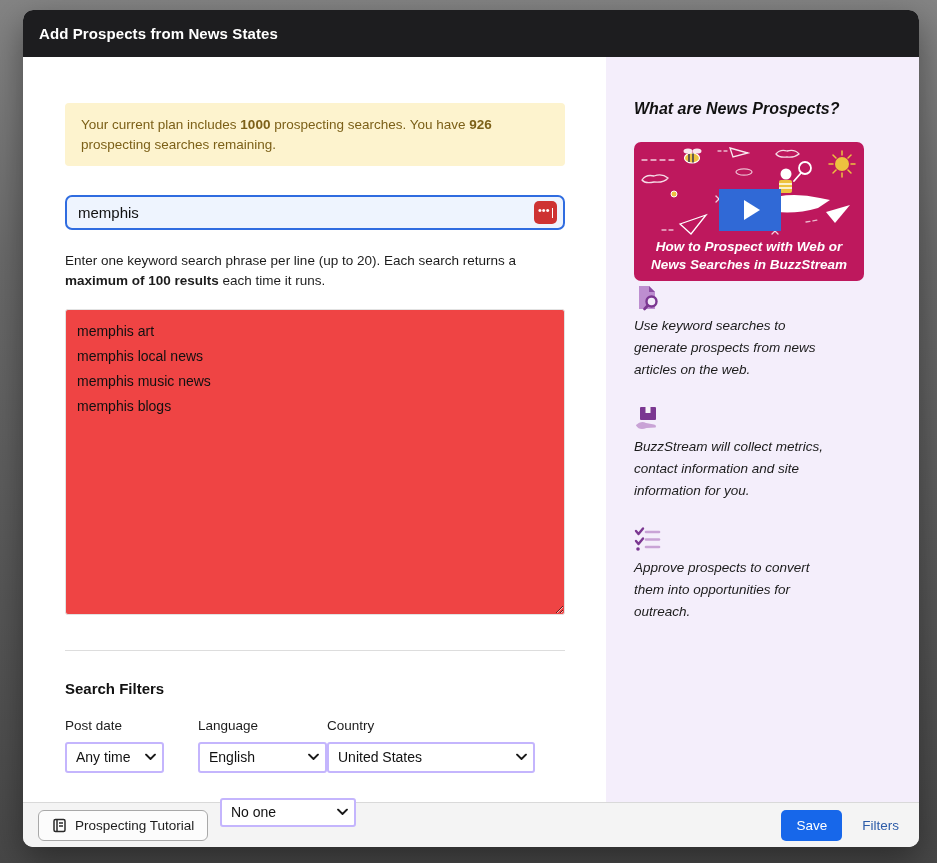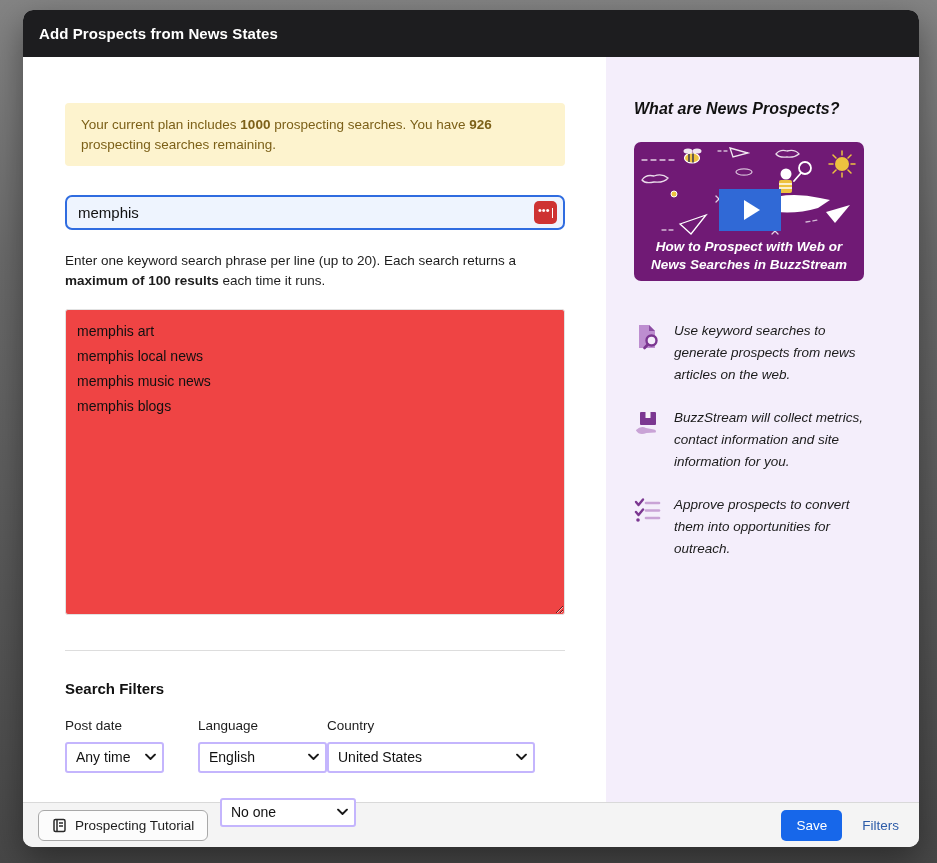--- a/index.html
+++ b/index.html
@@ -84,37 +84,37 @@
 
   .notify-row { display: flex; align-items: center; margin-top: 25px; }
   .notify-label { font-size: 13px; color: #1c1c1c; margin-right: 6px; }
   .notify-select { width: 136px; }
   .notify-select select { height: 29px; }
 
   
   .side-heading { font-size: 16px; font-weight: bold; color: #111; margin-bottom: 24px; }
   .video-thumb {
     position: relative; width: 230px; height: 139px; border-radius: 7px;
-    background: #701a75; overflow: hidden; cursor: pointer; margin-bottom: 39px;
+    background: #be185d; overflow: hidden; cursor: pointer; 
   }
   .video-thumb svg.doodles { position: absolute; left: 0; top: 0; }
   .play-btn {
     position: absolute; left: 85px; top: 47px; width: 62px; height: 42px;
     background: #3069d6; display: flex; align-items: center; justify-content: center;
   }
   .play-tri {
     width: 0; height: 0; border-left: 16px solid #fff;
     border-top: 10px solid transparent; border-bottom: 10px solid transparent;
     margin-left: 4px;
   }
   .video-caption {
     position: absolute; left: 6px; right: 6px; bottom: 7px; text-align: center;
     color: #fff; font-weight: bold; font-size: 13.5px; line-height: 1.35;
   }
-  .bullet { display: flex; margin-bottom: 21px; }
+  .bullet { display: flex; margin-bottom: 21px; flex-direction: column; }
   .bullet-icon { flex: none; width: 27px; margin-right: 13px; padding-top: 3px; }
   .bullet-text { font-size: 13.5px; line-height: 22px; color: #1b1b1b; width: 196px; }
 
   
   .modal-footer {
     flex: none; height: 45px; background: #f4f4f4; border-top: 1px solid #d9d9d9;
     display: flex; align-items: center; padding: 0 20px 0 15px;
   }
   .tutorial-btn {
     display: inline-flex; align-items: center; gap: 8px;

